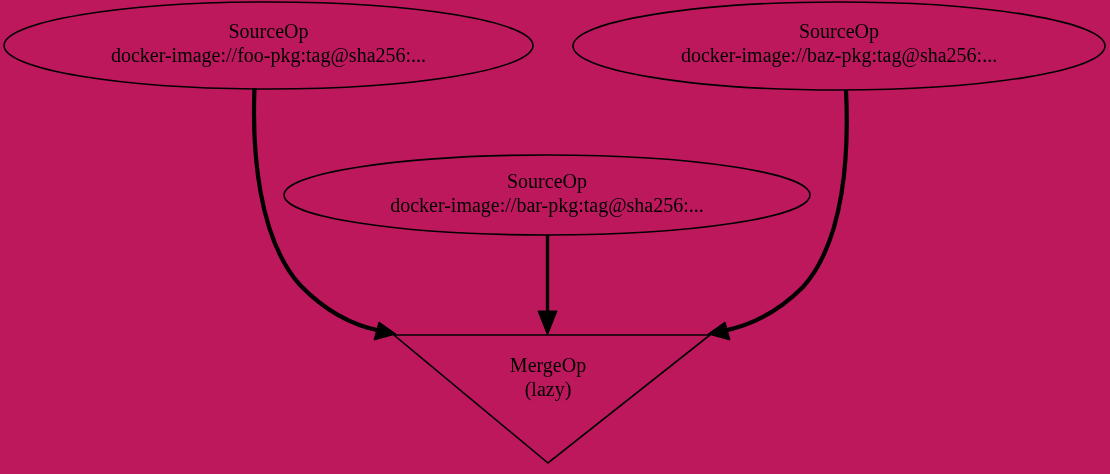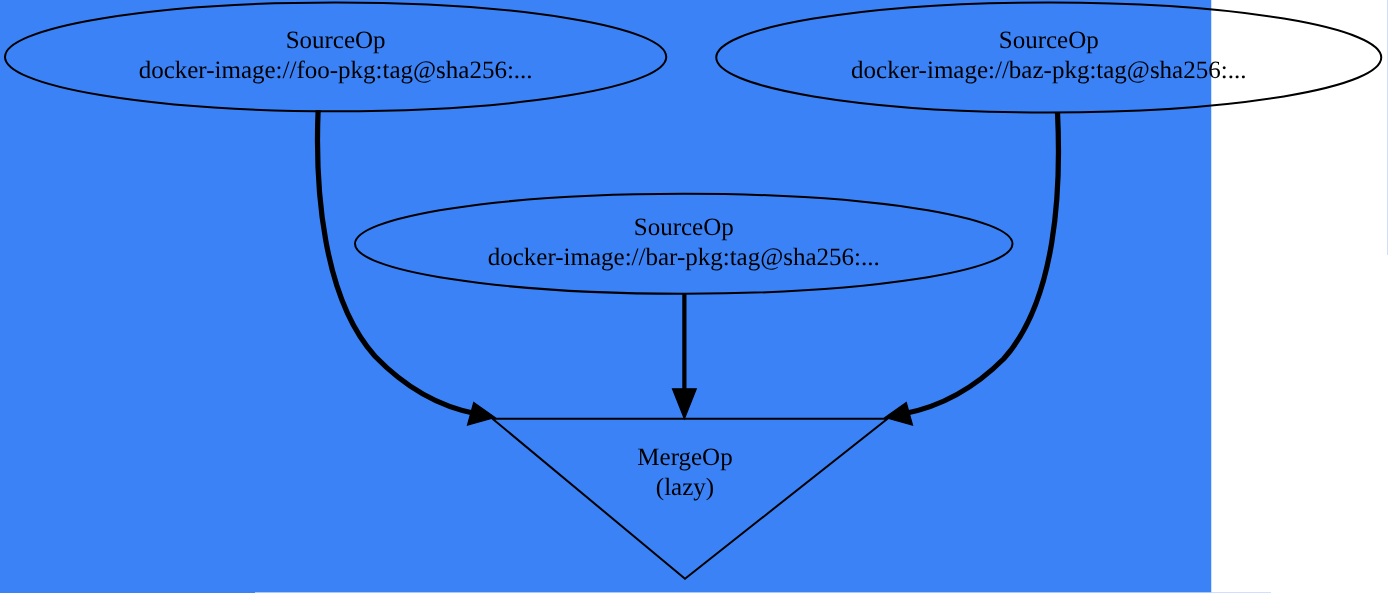--- a/index.html
+++ b/index.html
@@ -8,23 +8,23 @@
     background: #ffffff;
   }
   body {
     width: 1110px;
     height: 474px;
     font-family: "Liberation Serif", "DejaVu Serif", serif;
     overflow: hidden;
   }
   #graph-canvas {
     position: relative;
-    width: 969px;
+    width: 1110px;
     height: 474px;
-    background: #3b82f6;
+    background: #be185d;
   }
   #graph-svg {
     position: absolute;
     top: 0;
     left: 0;
     width: 1110px;
     height: 474px;
   }
   .node-shape {
     fill: none;

